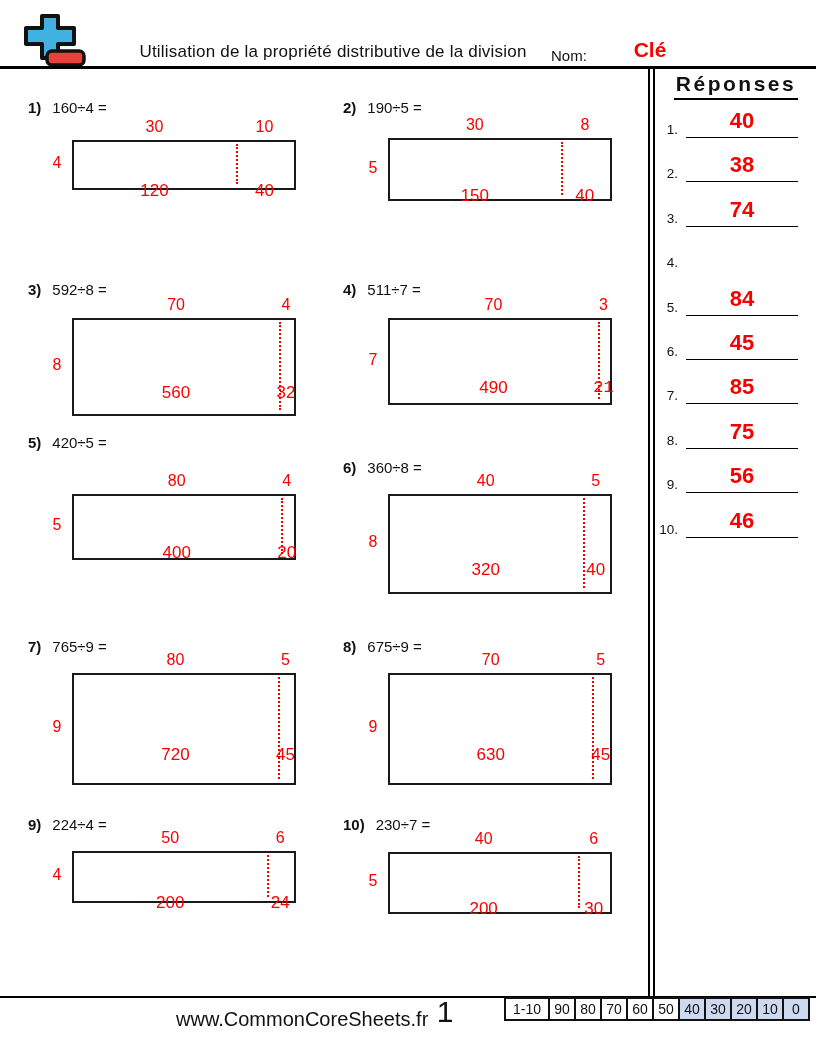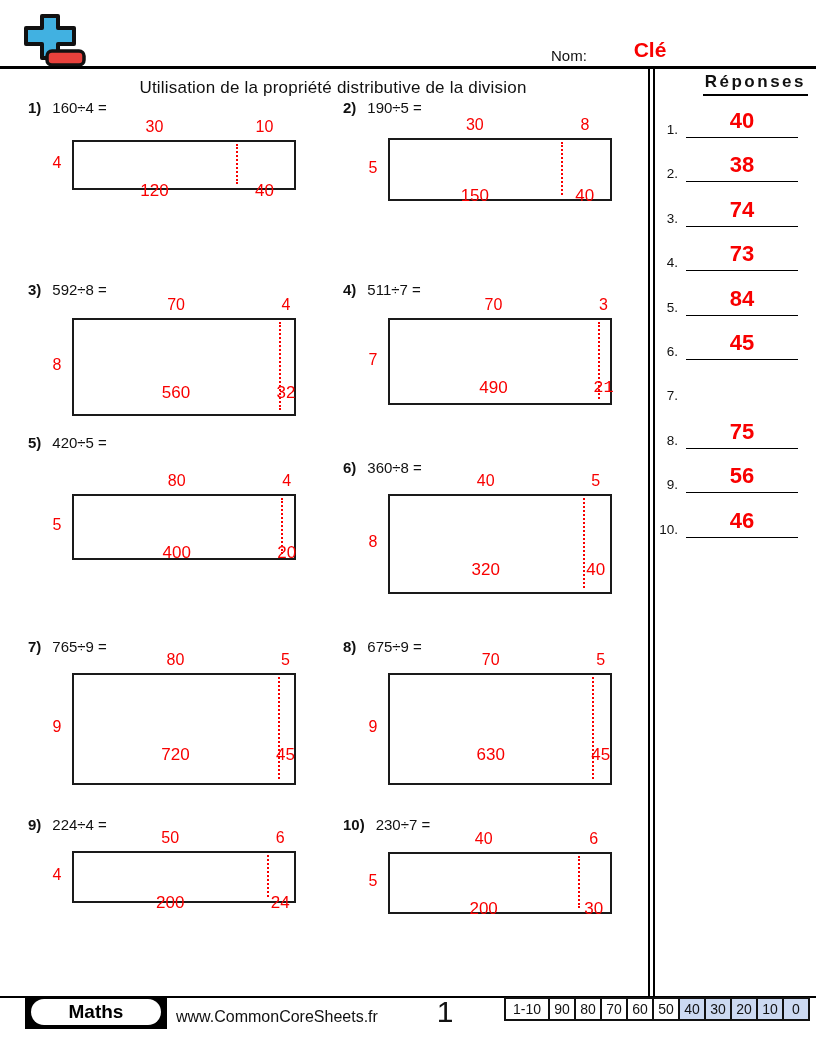--- a/index.html
+++ b/index.html
@@ -3,32 +3,32 @@
 <meta charset="utf-8">
 <style>
   html,body{margin:0;padding:0;background:#e8e8e8;}
   .page{
     position:relative;width:816px;height:1056px;margin:0 auto;background:#ffffff;
     font-family:"Liberation Sans", sans-serif;color:#111;overflow:hidden;
   }
   
   .logo{position:absolute;left:22px;top:14px;width:66px;height:54px;}
   .page-title{position:absolute;left:113px;top:42px;width:440px;text-align:center;
-    font-size:17px;letter-spacing:.2px;margin-top:36px;}
+    font-size:17px;letter-spacing:.2px;}
   .nom-label{position:absolute;left:551px;top:47px;font-size:15px;}
   .key-value{position:absolute;left:608px;top:38px;width:84px;text-align:center;
     font-size:21px;font-weight:bold;color:#f80000;}
   .header-rule{position:absolute;left:0;top:66px;width:816px;border-top:3px solid #000;}
   .instruction{position:absolute;left:16px;top:72px;width:620px;
     font-size:14.5px;font-weight:bold;}
   
   .vsep{position:absolute;left:648px;top:69px;height:927px;width:3px;
     border-left:2px solid #000;border-right:2px solid #000;background:#fff;}
-  .answers-title{position:absolute;left:664px;top:72px;width:144px;text-align:right;
-    font-size:17px;font-weight:bold;}
+  .answers-title{position:absolute;left:664px;top:72px;width:144px;text-align:center;
+    font-size:21px;font-weight:bold;}
   .answers-title span{border-bottom:2px solid #000;padding:0 2px 3px;letter-spacing:2.5px;}
   .ans-row{position:absolute;left:652px;width:150px;height:34px;}
   .ans-num{position:absolute;left:0;bottom:1px;width:26px;text-align:right;font-size:13.5px;}
   .ans-line{position:absolute;left:34px;right:4px;bottom:0;border-bottom:1.8px solid #000;
     text-align:center;}
   .ans-val{font-size:22px;font-weight:bold;color:#f80000;line-height:32px;}
   
   .prob-text{position:absolute;font-size:15px;white-space:nowrap;}
   .prob-text b{font-weight:bold;}
   .prob-text .eq{margin-left:11px;}
@@ -38,21 +38,21 @@
   .toplabel{font-size:16px;width:60px;}
   .divisor{font-size:16px;width:30px;}
   .product{font-size:17px;width:84px;margin-top:28px;}
   .dash{position:absolute;border-left:2px dotted #f80000;width:0;}
   
   .footer-rule{position:absolute;left:0;top:996px;width:816px;border-top:2.5px solid #000;}
   .badge{position:absolute;left:25px;top:996px;width:142px;height:33px;background:#000;}
   .badge .pill{position:absolute;left:6px;right:6px;top:3px;bottom:4px;background:#fff;
     border-radius:16px;display:flex;align-items:center;justify-content:center;
     font-size:19px;font-weight:bold;color:#000;}
-  .site-url{position:absolute;left:176px;top:1008px;font-size:16px;}
+  .site-url{position:absolute;left:176px;top:1008px;font-size:20px;}
   .page-num{position:absolute;left:400px;top:995px;width:90px;text-align:center;font-size:30px;}
   .score{position:absolute;right:6px;top:997px;height:24px;display:flex;align-items:stretch;}
   .score .cell{width:24px;margin-left:-2px;border:2px solid #111;display:flex;
     align-items:center;justify-content:center;font-size:14px;background:#fff;}
   .score .cell.range{width:42px;border-color:#111;}
   .score .cell.shaded{background:#ccd9f1;}
 </style>
 </head>
 <body>
 
@@ -168,38 +168,38 @@
         </div>
       </div>
       <div class="ans-row" style="top: 192.8px;">
         <div class="ans-num">3.</div>
         <div class="ans-line">
           <div class="ans-val">74</div>
         </div>
       </div>
       <div class="ans-row" style="top: 237.2px;">
         <div class="ans-num">4.</div>
-        <div class="ans-line">
-          <div class="ans-val">73</div>
-        </div>
       </div>
       <div class="ans-row" style="top: 281.6px;">
         <div class="ans-num">5.</div>
         <div class="ans-line">
           <div class="ans-val">84</div>
         </div>
       </div>
       <div class="ans-row" style="top: 326px;">
         <div class="ans-num">6.</div>
         <div class="ans-line">
           <div class="ans-val">45</div>
         </div>
       </div>
       <div class="ans-row" style="top: 370.4px;">
         <div class="ans-num">7.</div>
+        <div class="ans-line">
+          <div class="ans-val">85</div>
+        </div>
       </div>
       <div class="ans-row" style="top: 414.8px;">
         <div class="ans-num">8.</div>
         <div class="ans-line">
           <div class="ans-val">75</div>
         </div>
       </div>
       <div class="ans-row" style="top: 459.2px;">
         <div class="ans-num">9.</div>
         <div class="ans-line">
@@ -208,23 +208,20 @@
       </div>
       <div class="ans-row" style="top: 503.6px;">
         <div class="ans-num">10.</div>
         <div class="ans-line">
           <div class="ans-val">46</div>
         </div>
       </div>
     </div>
 
   <div class="footer-rule"></div>
-  <div class="badge">
-    <div class="pill">Maths</div>
-  </div>
   <div class="site-url">www.CommonCoreSheets.fr</div>
   <div class="page-num">1</div>
   <div class="score" id="score-table">
       <div class="cell range">1-10</div>
       <div class="cell">90</div>
       <div class="cell">80</div>
       <div class="cell">70</div>
       <div class="cell">60</div>
       <div class="cell">50</div>
       <div class="cell shaded">40</div>

